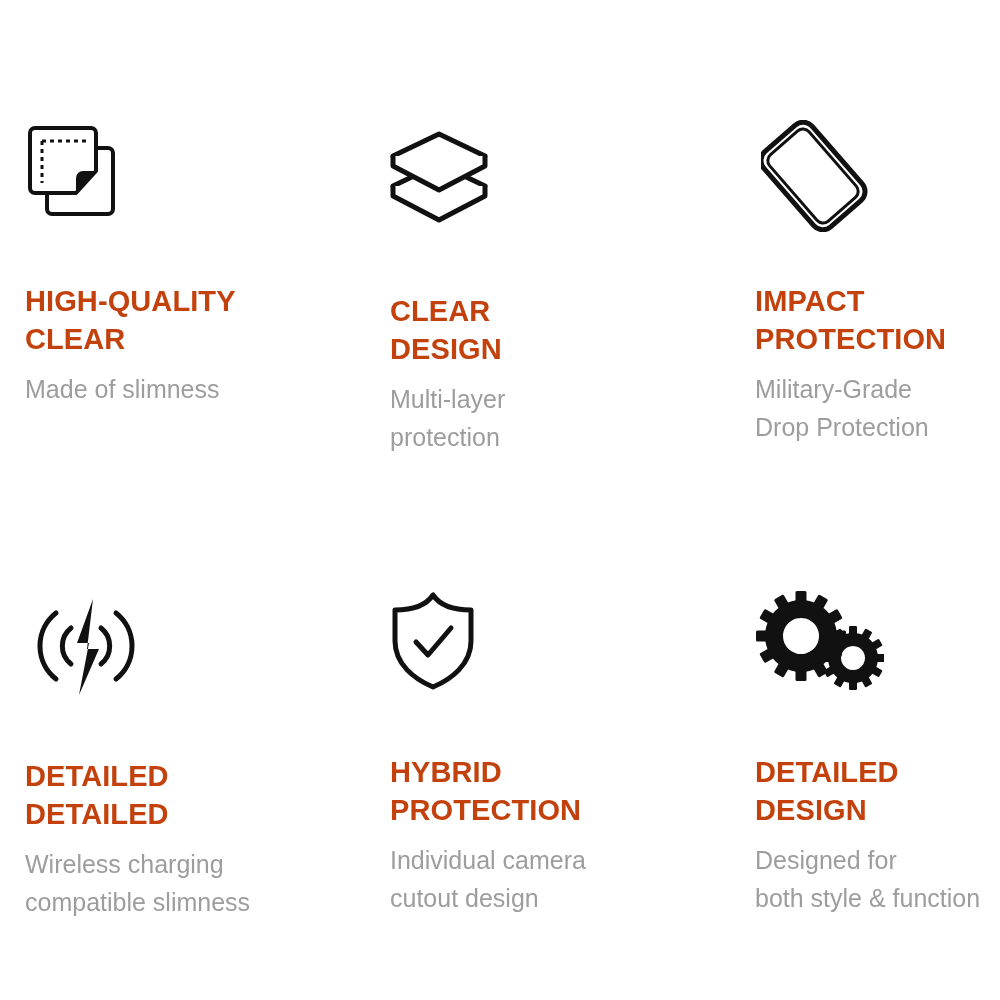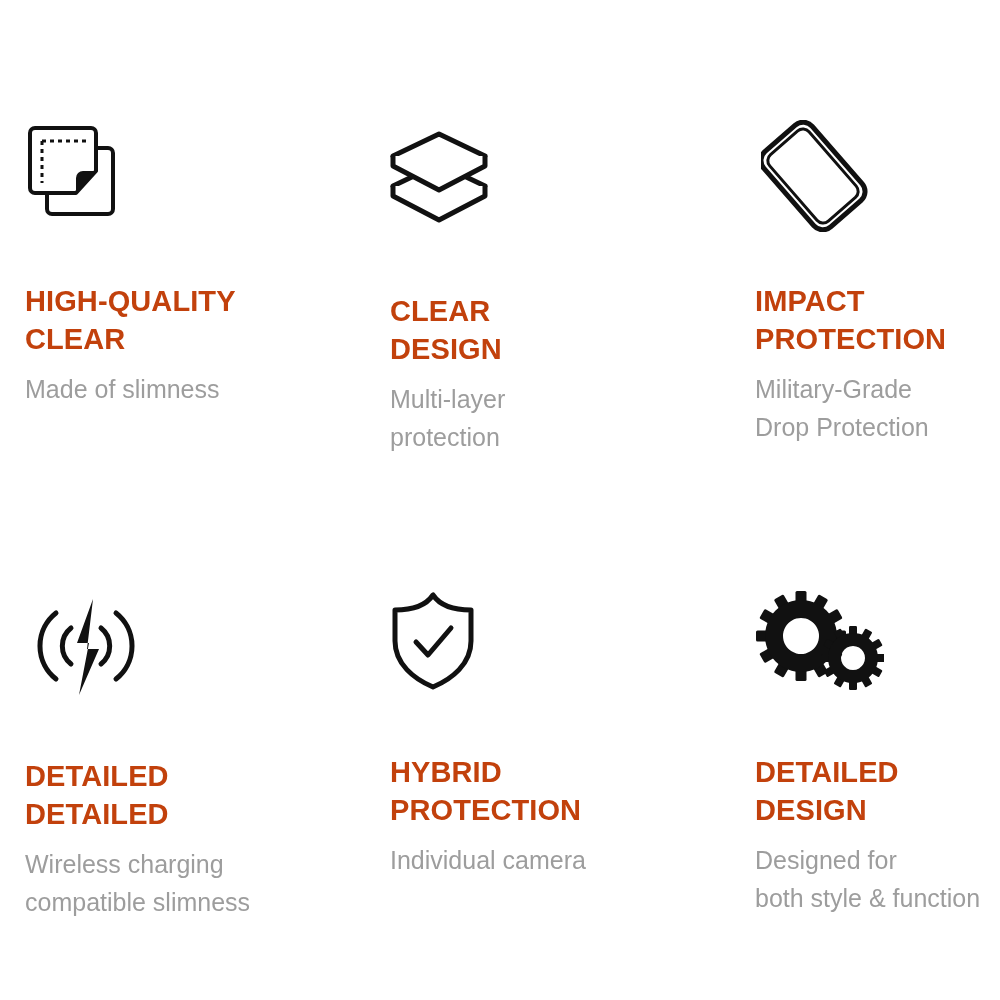--- a/index.html
+++ b/index.html
@@ -196,20 +196,21 @@
     </div>
     <div class="headline-wrap">
       <h3 class="headline">
         <span class="hl-strong">HYBRID</span>
         <span class="hl-light">PROTECTION</span>
       </h3>
     </div>
     <div class="subtext-wrap">
       <p class="subtext">
         <span>Individual camera</span>
+        <span>cutout design</span>
       </p>
     </div>
   </div>
 
   <div class="feature-cell col-3 row-2">
     <div class="icon-box">
       <svg width="132" height="102" viewBox="0 0 132 102" fill="none" aria-hidden="true" style="margin-left:-3px; margin-top:6px;">
 
         <g fill="#111111">
           <g id="big-gear">

